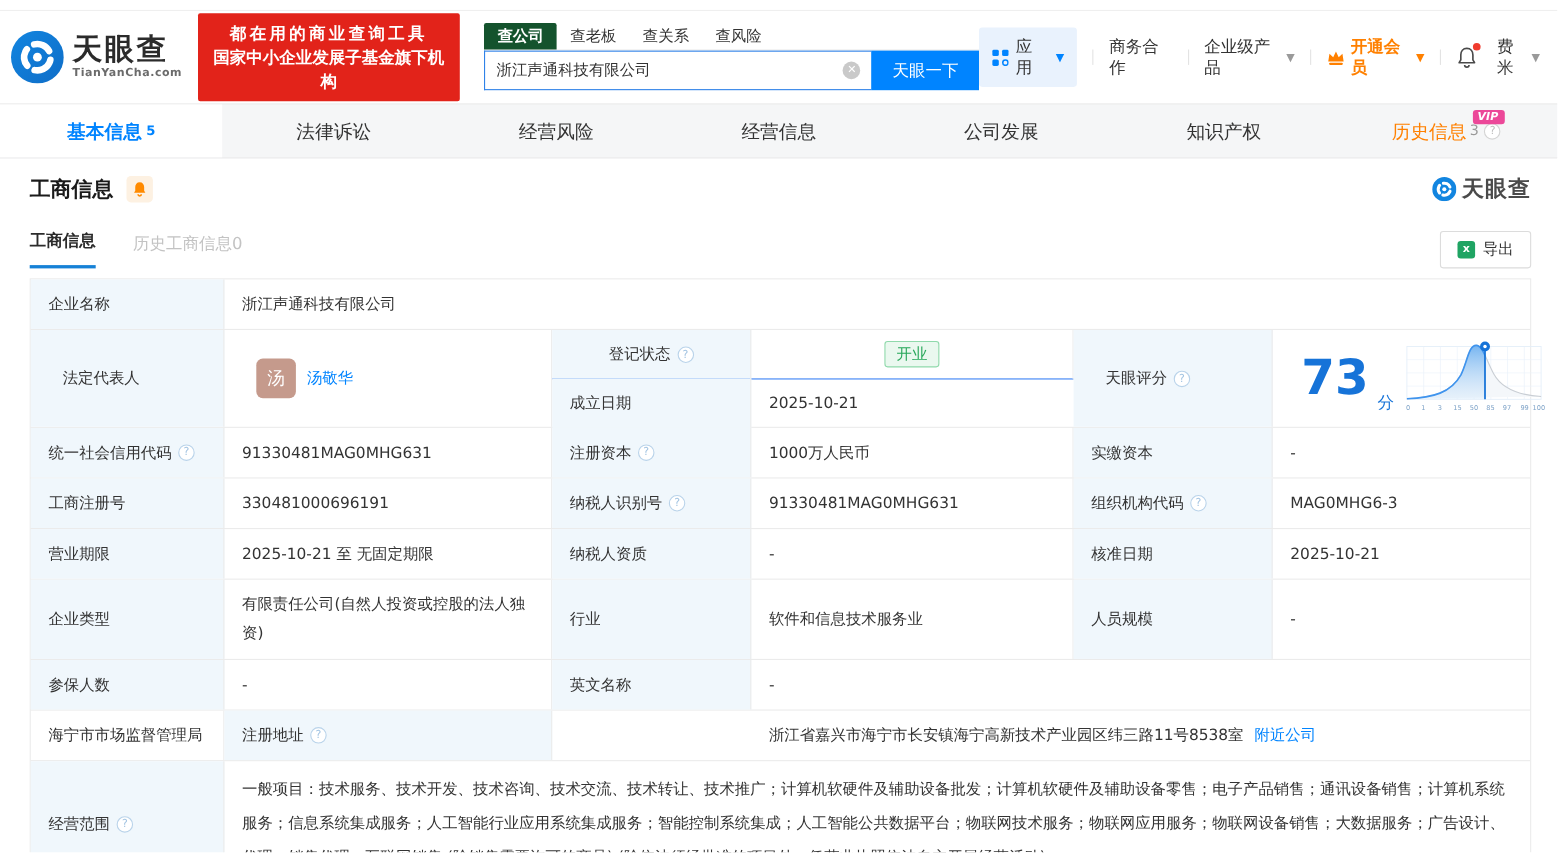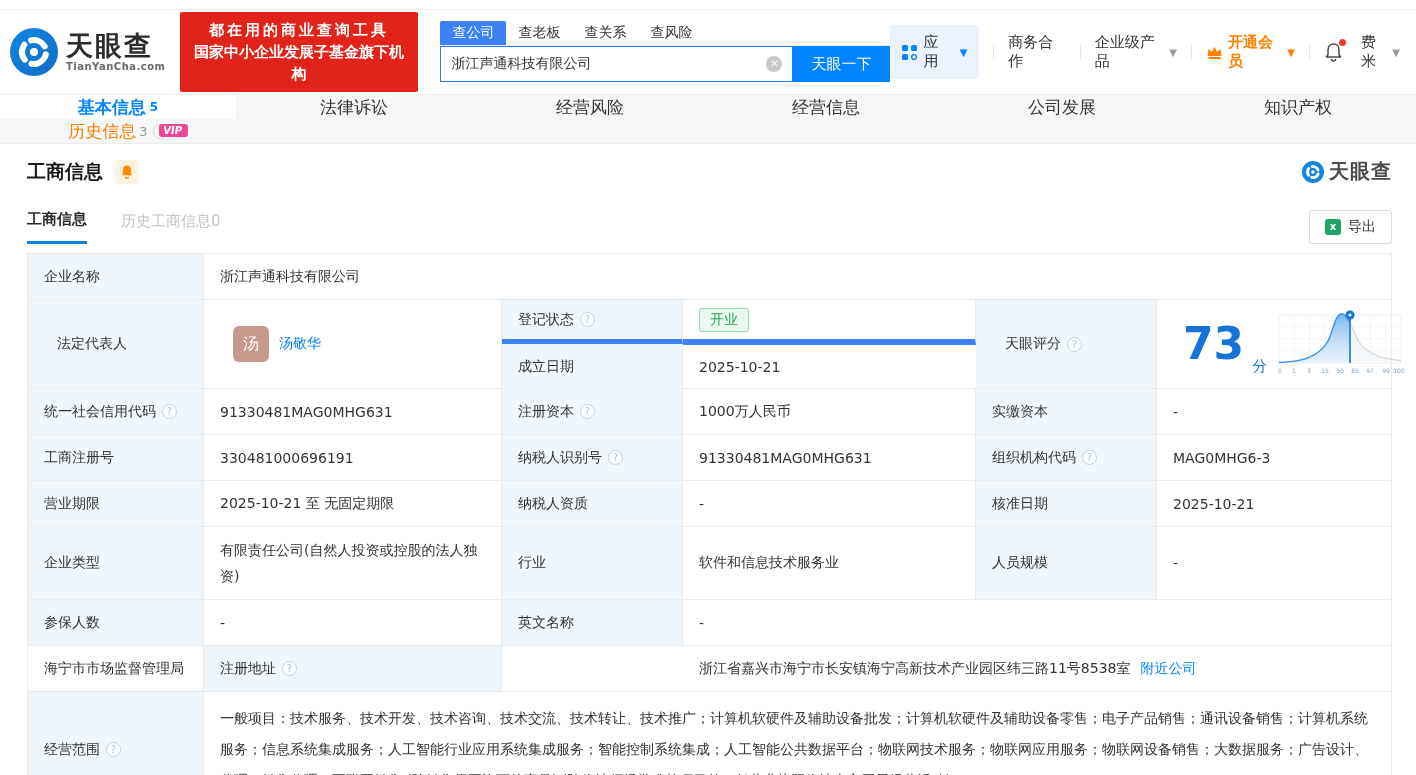--- a/index.html
+++ b/index.html
@@ -17,21 +17,21 @@
   .logo-brand { font-size:27px; font-weight:bold; color:#2b2b2b; letter-spacing:2px; }
   .logo-domain { font-size:10px; color:#6b6b6b; font-weight:bold; margin-top:3px; letter-spacing:.5px; }
 
   .banner { margin-left:14px; background:#e2231a; color:#fff; font-weight:bold; text-align:center;
             padding:7px 10px; font-size:15px; line-height:22px; border-radius:2px; }
   .banner .b1 { letter-spacing:3px; }
 
   .searchbox { margin-left:22px; width:452px; }
   .search-tabs { display:flex; align-items:flex-end; height:24px; border-bottom:1px solid #e8e8e8; }
   .stab { font-size:14px; color:#333; padding:3px 12px; cursor:pointer; }
-  .stab.active { background:#3b82f6; color:#fff; font-weight:normal; border-radius:2px 2px 0 0; }
+  .stab.active { background:#14532d; color:#fff; font-weight:bold; border-radius:2px 2px 0 0; }
   .search-row { display:flex; margin-top:0; }
   .search-input-wrap { width:352px; height:36px; border:1px solid #2f82e8; border-right:none; display:flex;
             align-items:center; padding:0 10px; background:#fff; }
   .search-value { flex:1; font-size:14px; color:#333; }
   .clear { width:16px; height:16px; border-radius:50%; background:#c9c9c9; color:#fff; font-size:10px;
             line-height:16px; text-align:center; cursor:pointer; }
   .search-btn { width:98px; height:36px; background:#0084ff; color:#fff; border:none; font-size:15px;
             cursor:pointer; font-family:inherit; }
 
   .hnav { margin-left:auto; display:flex; align-items:center; font-size:15px; color:#333; }
@@ -40,21 +40,21 @@
   .caret.blue { color:#0084ff; }
   .caret.orange { color:#ff8000; }
   .divider { width:1px; height:14px; background:#e3e3e3; margin:0 14px; }
   .hnav-item { display:flex; align-items:center; cursor:pointer; }
   .hnav-item.vip { color:#ff8000; font-weight:bold; }
   .crown { margin-right:5px; display:inline-flex; }
   .bell-wrap { position:relative; margin-right:18px; cursor:pointer; display:inline-flex; }
   .red-dot { position:absolute; top:-3px; right:-3px; width:7px; height:7px; border-radius:50%; background:#f03b2e; }
 
   
-  .tabs { height:50px; display:grid; grid-template-columns:repeat(6,1fr); background:#f5f6f7;
+  .tabs { height:50px; display:grid; grid-template-columns:repeat(7,1fr); background:#f5f6f7;
           border-top:1px solid #ececec; border-bottom:1px solid #ececec; }
   .tab { display:flex; align-items:center; justify-content:center; font-size:17px; color:#333; cursor:pointer; position:relative; }
   .tab.active { background:#fff; color:#0084ff; font-weight:bold; }
   .tcount { font-size:12px; margin-left:4px; color:#0084ff; }
   .tab.history { color:#ff8000; }
   .hcount { color:#999; font-size:13px; margin-left:3px; }
   .help { width:15px; height:15px; border-radius:50%; border:1px solid #b9d3ea; color:#a3c4e2; font-size:10px;
           line-height:14px; text-align:center; display:inline-block; background:#fff; }
   .help.gray { border-color:#d4d4d4; color:#bdbdbd; margin-left:5px; }
   .vip-badge { position:absolute; top:5px; right:48px; background:#ec4899; color:#fff; font-size:10px;
@@ -81,21 +81,21 @@
   
   .tbl { margin-top:8px; border:1px solid #ebebeb; font-size:14px; }
   .row { display:grid; grid-template-columns:176px 298px 181px 293px 181px 1fr; border-bottom:1px solid #ebebeb; }
   .row:last-child { border-bottom:none; }
   .cell { display:flex; align-items:center; padding:10px 16px; min-height:45px; border-right:1px solid #ebebeb; }
   .cell:last-child { border-right:none; }
   .lbl { background:#f0f7fc; color:#333; gap:6px; }
   .val { color:#333; }
   .link { color:#0084ff; cursor:pointer; }
   .row2 { grid-template-rows:44px 44px; }
-  .sub-bb { border-bottom:6px solid #3b82f6; }
+  .sub-bb { border-bottom:1px solid #3b82f6;justify-content:center; }
   .span-rest { grid-column:2 / 7; }
   .span46 { grid-column:4 / 7; }
   .rowspan { grid-row:1 / 3;padding-left:29px; }
   .avatar { width:36px; height:36px; border-radius:6px; background:#c59a8c; color:#fff; font-size:16px;
           display:inline-flex; align-items:center; justify-content:center; margin-right:10px; }
   .status-badge { display:inline-block; padding:2px 10px; border:1px solid #8fd9ab; background:#eaf8ef;
           color:#28a75a; border-radius:3px; font-size:14px; }
   .score-cell { gap:8px; padding:4px 26px; }
   .score-num { font-size:44px; font-weight:bold; color:#1673d8; line-height:1; }
   .score-unit { font-size:15px; color:#1673d8; align-self:flex-end; margin-bottom:8px; }

